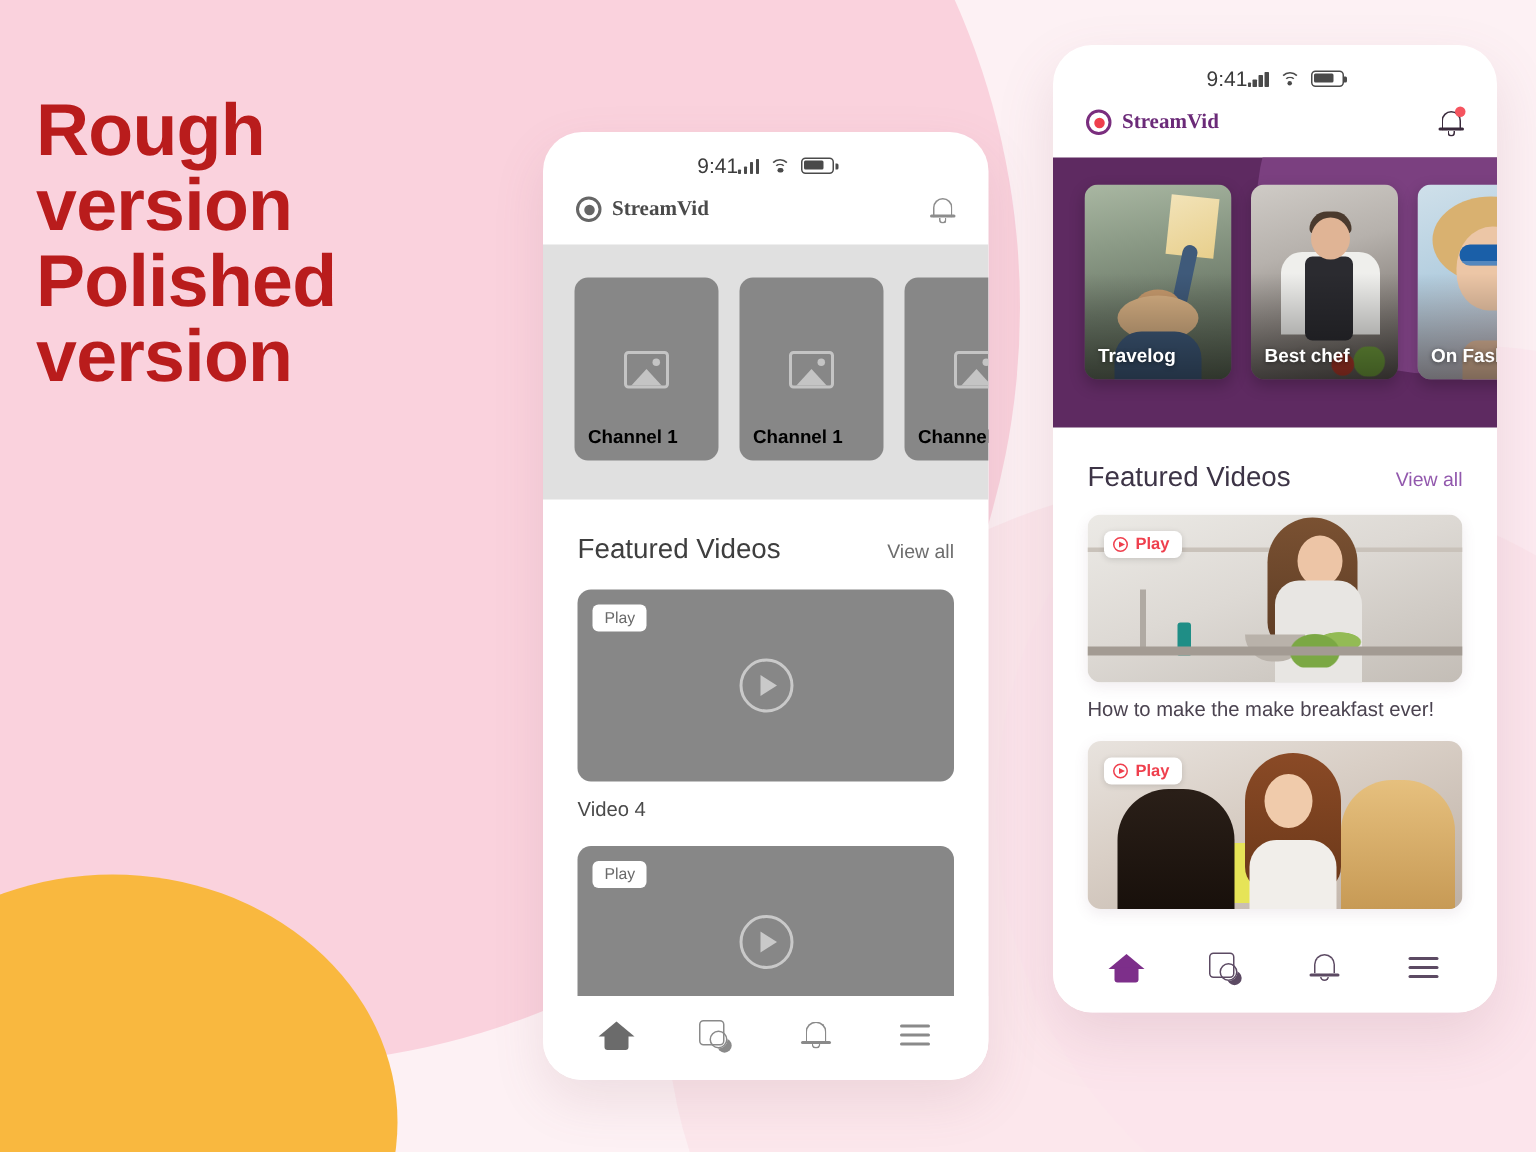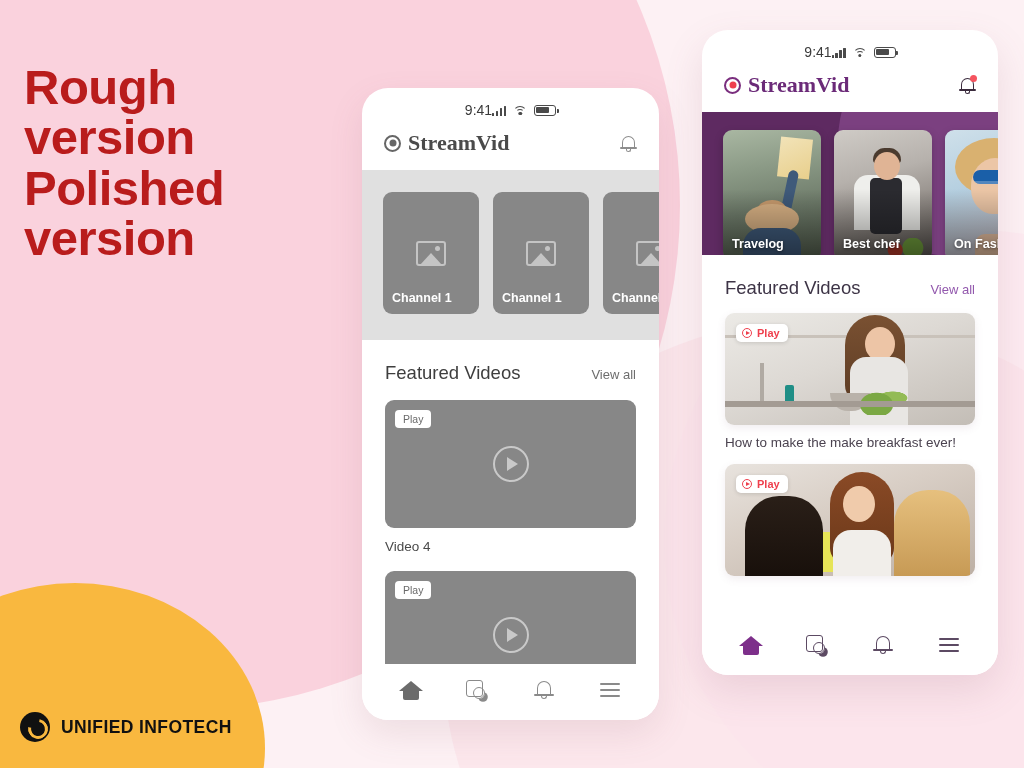--- a/index.html
+++ b/index.html
@@ -156,21 +156,21 @@
   .logo { display: flex; align-items: center; gap: 7px; }
   .logo-ring {
     width: 17px; height: 17px; border-radius: 50%;
     border: 2.6px solid #666; position: relative; flex: none;
   }
   .logo-ring::after {
     content:""; position:absolute; left:50%; top:50%;
     transform: translate(-50%,-50%);
     width: 7px; height: 7px; border-radius: 50%; background: #666;
   }
-  .logo-text { font-size: 22px; font-weight: bold; color: #4a4a4a; font-family: "Liberation Serif", serif; }
+  .logo-text { font-size: 14px; font-weight: bold; color: #4a4a4a; font-family: "Liberation Serif", serif; }
   #phone-polished .logo-ring { border-color: #7a2e7e; }
   #phone-polished .logo-ring::after { background: #ef3f4d; }
   #phone-polished .logo-text { color: #6b2a78; }
 
   .bell { position: relative; width: 17px; height: 19px; flex: none; }
   .bell-body {
     position: absolute; left: 2px; top: 2px;
     width: 13px; height: 12.5px;
     border: 1.6px solid #8d8d8d;
     border-bottom: none;
@@ -218,21 +218,21 @@
     content:""; position:absolute; right:4px; top:3px;
     width:5px;height:5px;border-radius:50%;background:#c4c4c4;
   }
   .ph-img::after {
     content:""; position:absolute; left:2px; bottom:-1px;
     width:0;height:0;border-left:11px solid transparent;
     border-right:11px solid transparent;border-bottom:12px solid #c4c4c4;
   }
   .rough-card-label {
     position: absolute; left: 9px; bottom: 9px;
-    color: #ffffff; font-size: 12.5px; font-weight: bold;
+    color: #000000; font-size: 12.5px; font-weight: bold;
     white-space: nowrap;
   }
 
   
   .section-head {
     display: flex; align-items: baseline; justify-content: space-between;
     padding: 22px 23px 0 23px;
   }
   .section-title { font-size: 18.5px; color: #3e3e3e; font-weight: normal; }
   .view-all { font-size: 13px; color: #6d6d6d; }
@@ -320,21 +320,21 @@
 
   #phone-rough .nav-ico { color: #8a8a8a; }
   #phone-rough .nav-item-active .nav-ico { color: #6b6b6b; }
   #phone-polished .nav-ico { color: #5c4a63; }
   #phone-polished .nav-item-active .nav-ico { color: #7d2f8a; }
 
   
   .purple-banner {
     position: relative;
     background: #5e2a61;
-    height: 143px;
+    height: 180px;
     overflow: hidden;
   }
   .purple-banner::after {
     content:"";
     position: absolute; right: -70px; top: -86px;
     width: 230px; height: 230px; border-radius: 50%;
     background: #7b4080;
   }
   .banner-row {
     position: relative; z-index: 2;
@@ -526,24 +526,20 @@
     <h1>
       <span>Rough</span><br>
       <span>version</span>
     </h1>
     <h1>
       <span>Polished</span><br>
       <span>version</span>
     </h1>
   </div>
 
-  <div class="brand">
-    <div class="brand-mark"></div>
-    <div class="brand-text">UNIFIED INFOTECH</div>
-  </div>
 
   <div class="phone" id="phone-rough">
 
     <div class="statusbar">
       <div class="status-time">9:41</div>
       <div class="status-icons">
         <div class="sig">
             <i></i>
             <i></i>
             <i></i>

